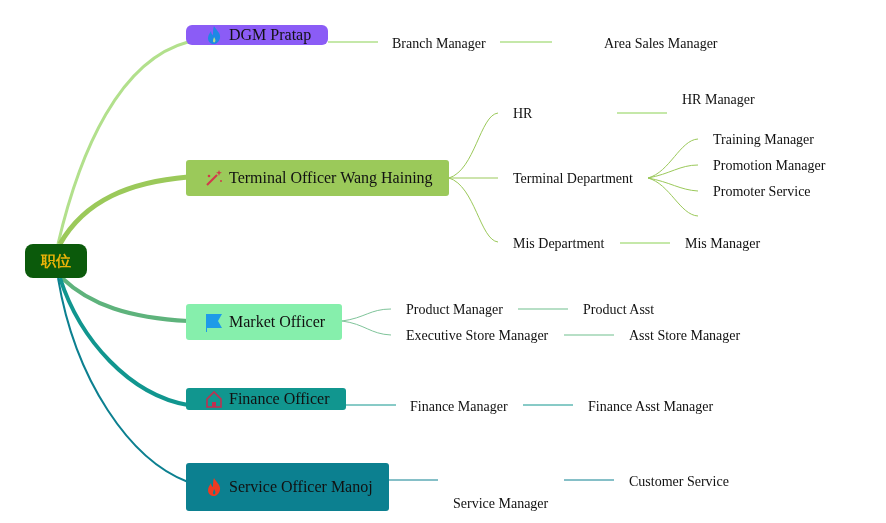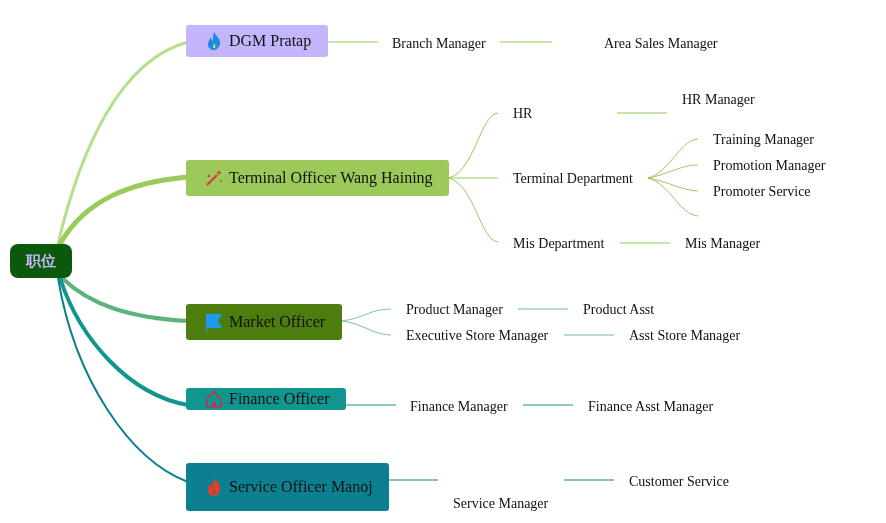--- a/index.html
+++ b/index.html
@@ -1,21 +1,21 @@
 <!DOCTYPE html>
 <html><head>
 <meta charset="utf-8">
 <style>
   html,body{margin:0;padding:0;background:#fff;}
   body{width:886px;height:523px;position:relative;overflow:hidden;font-family:"Liberation Serif",serif;color:#111;}
   svg.lines{position:absolute;left:0;top:0;}
   .node{position:absolute;box-sizing:border-box;border-radius:3px;font-size:16px;display:flex;align-items:center;padding-left:18px;}
   .node .ic{width:20px;height:20px;margin-right:5px;display:inline-block;}
   .node span.t{white-space:nowrap;}
-  .root{position:absolute;left:10px;top:244px;width:62px;height:34px;background:#0b5a0b;border-radius:8px;display:flex;align-items:center;justify-content:center;font-family:"DejaVu Sans",sans-serif;font-weight:bold;font-size:15px;color:#c4b5fd;}
+  .root{position:absolute;left:25px;top:244px;width:62px;height:34px;background:#0b5a0b;border-radius:8px;display:flex;align-items:center;justify-content:center;font-family:"DejaVu Sans",sans-serif;font-weight:bold;font-size:15px;color:#eab308;}
   .leaf{position:absolute;font-size:14px;white-space:nowrap;}
 </style>
 </head>
 <body>
 
 <svg class="lines" width="886" height="523">
 
   <path d="M58 244 C 80 150, 120 60, 188 42" stroke="#b2e08c" stroke-width="3" fill="none"></path>
   <path d="M60 244 C 85 200, 130 182, 188 177" stroke="#9bc95a" stroke-width="5" fill="none"></path>
   <path d="M62 278 C 90 305, 130 318, 188 321" stroke="#5eb37c" stroke-width="4" fill="none"></path>
@@ -44,39 +44,39 @@
   <line x1="523" y1="405" x2="573" y2="405" stroke="#11968f" stroke-width="1"></line>
 
   <line x1="389" y1="480" x2="438" y2="480" stroke="#0c8090" stroke-width="1"></line>
   <line x1="564" y1="480" x2="614" y2="480" stroke="#0c8090" stroke-width="1"></line>
 </svg>
 
 <div class="root">
     <span>职位</span>
   </div>
 
-<div class="node" style="left:186px;top:25px;width:142px;height:32px;background:#c4b5fd;">
+<div class="node" style="left:186px;top:25px;width:142px;height:20px;background:#8b5cf6;border-radius:6px;">
   <svg class="ic" viewBox="0 0 20 20">
       <path d="M10 1 C 12 5, 17 8, 16 13 C 15 17, 12 19, 10 19 C 7 19, 4 17, 4 13 C 4 10, 6 8, 7 6 C 7 9, 9 10, 9 10 C 9 6, 9 4, 10 1 Z" fill="#1e88e5"></path>
       <path d="M10 12 C 11 14, 12 15, 11 17 C 10 18, 9 17, 9 16 C 9 14, 10 13, 10 12Z" fill="#b2e08c"></path>
     </svg>
   <span class="t">DGM Pratap</span>
 </div>
 
 <div class="node" style="left:186px;top:160px;width:263px;height:36px;background:#9bc95a;">
   <svg class="ic" viewBox="0 0 20 20">
       <line x1="3" y1="17" x2="13" y2="7" stroke="#d23a4a" stroke-width="2.2"></line>
       <path d="M15 2 L15.8 4 L18 4.8 L15.8 5.6 L15 8 L14.2 5.6 L12 4.8 L14.2 4Z" fill="#d23a4a"></path>
       <circle cx="5" cy="8" r="1.3" fill="#d23a4a"></circle>
       <circle cx="17" cy="13" r="1" fill="#d23a4a"></circle>
     </svg>
   <span class="t">Terminal Officer Wang Haining</span>
 </div>
 
-<div class="node" style="left:186px;top:304px;width:156px;height:36px;background:#4d7c0f;">
+<div class="node" style="left:186px;top:304px;width:156px;height:36px;background:#86efac;">
   <svg class="ic" viewBox="0 0 20 20">
       <path d="M2 2 L18 2 L14 9 L18 16 L3 16 L3 20 L2 20Z" fill="#1e9be8"></path>
     </svg>
   <span class="t">Market Officer</span>
 </div>
 
 <div class="node" style="left:186px;top:388px;width:160px;height:22px;background:#11968f;">
   <svg class="ic" viewBox="0 0 20 20">
       <path d="M3 10 L10 3 L17 10 L17 18 L3 18Z" fill="none" stroke="#c03050" stroke-width="1.6"></path>
       <rect x="8" y="13" width="4" height="5" fill="#c03050"></rect>

